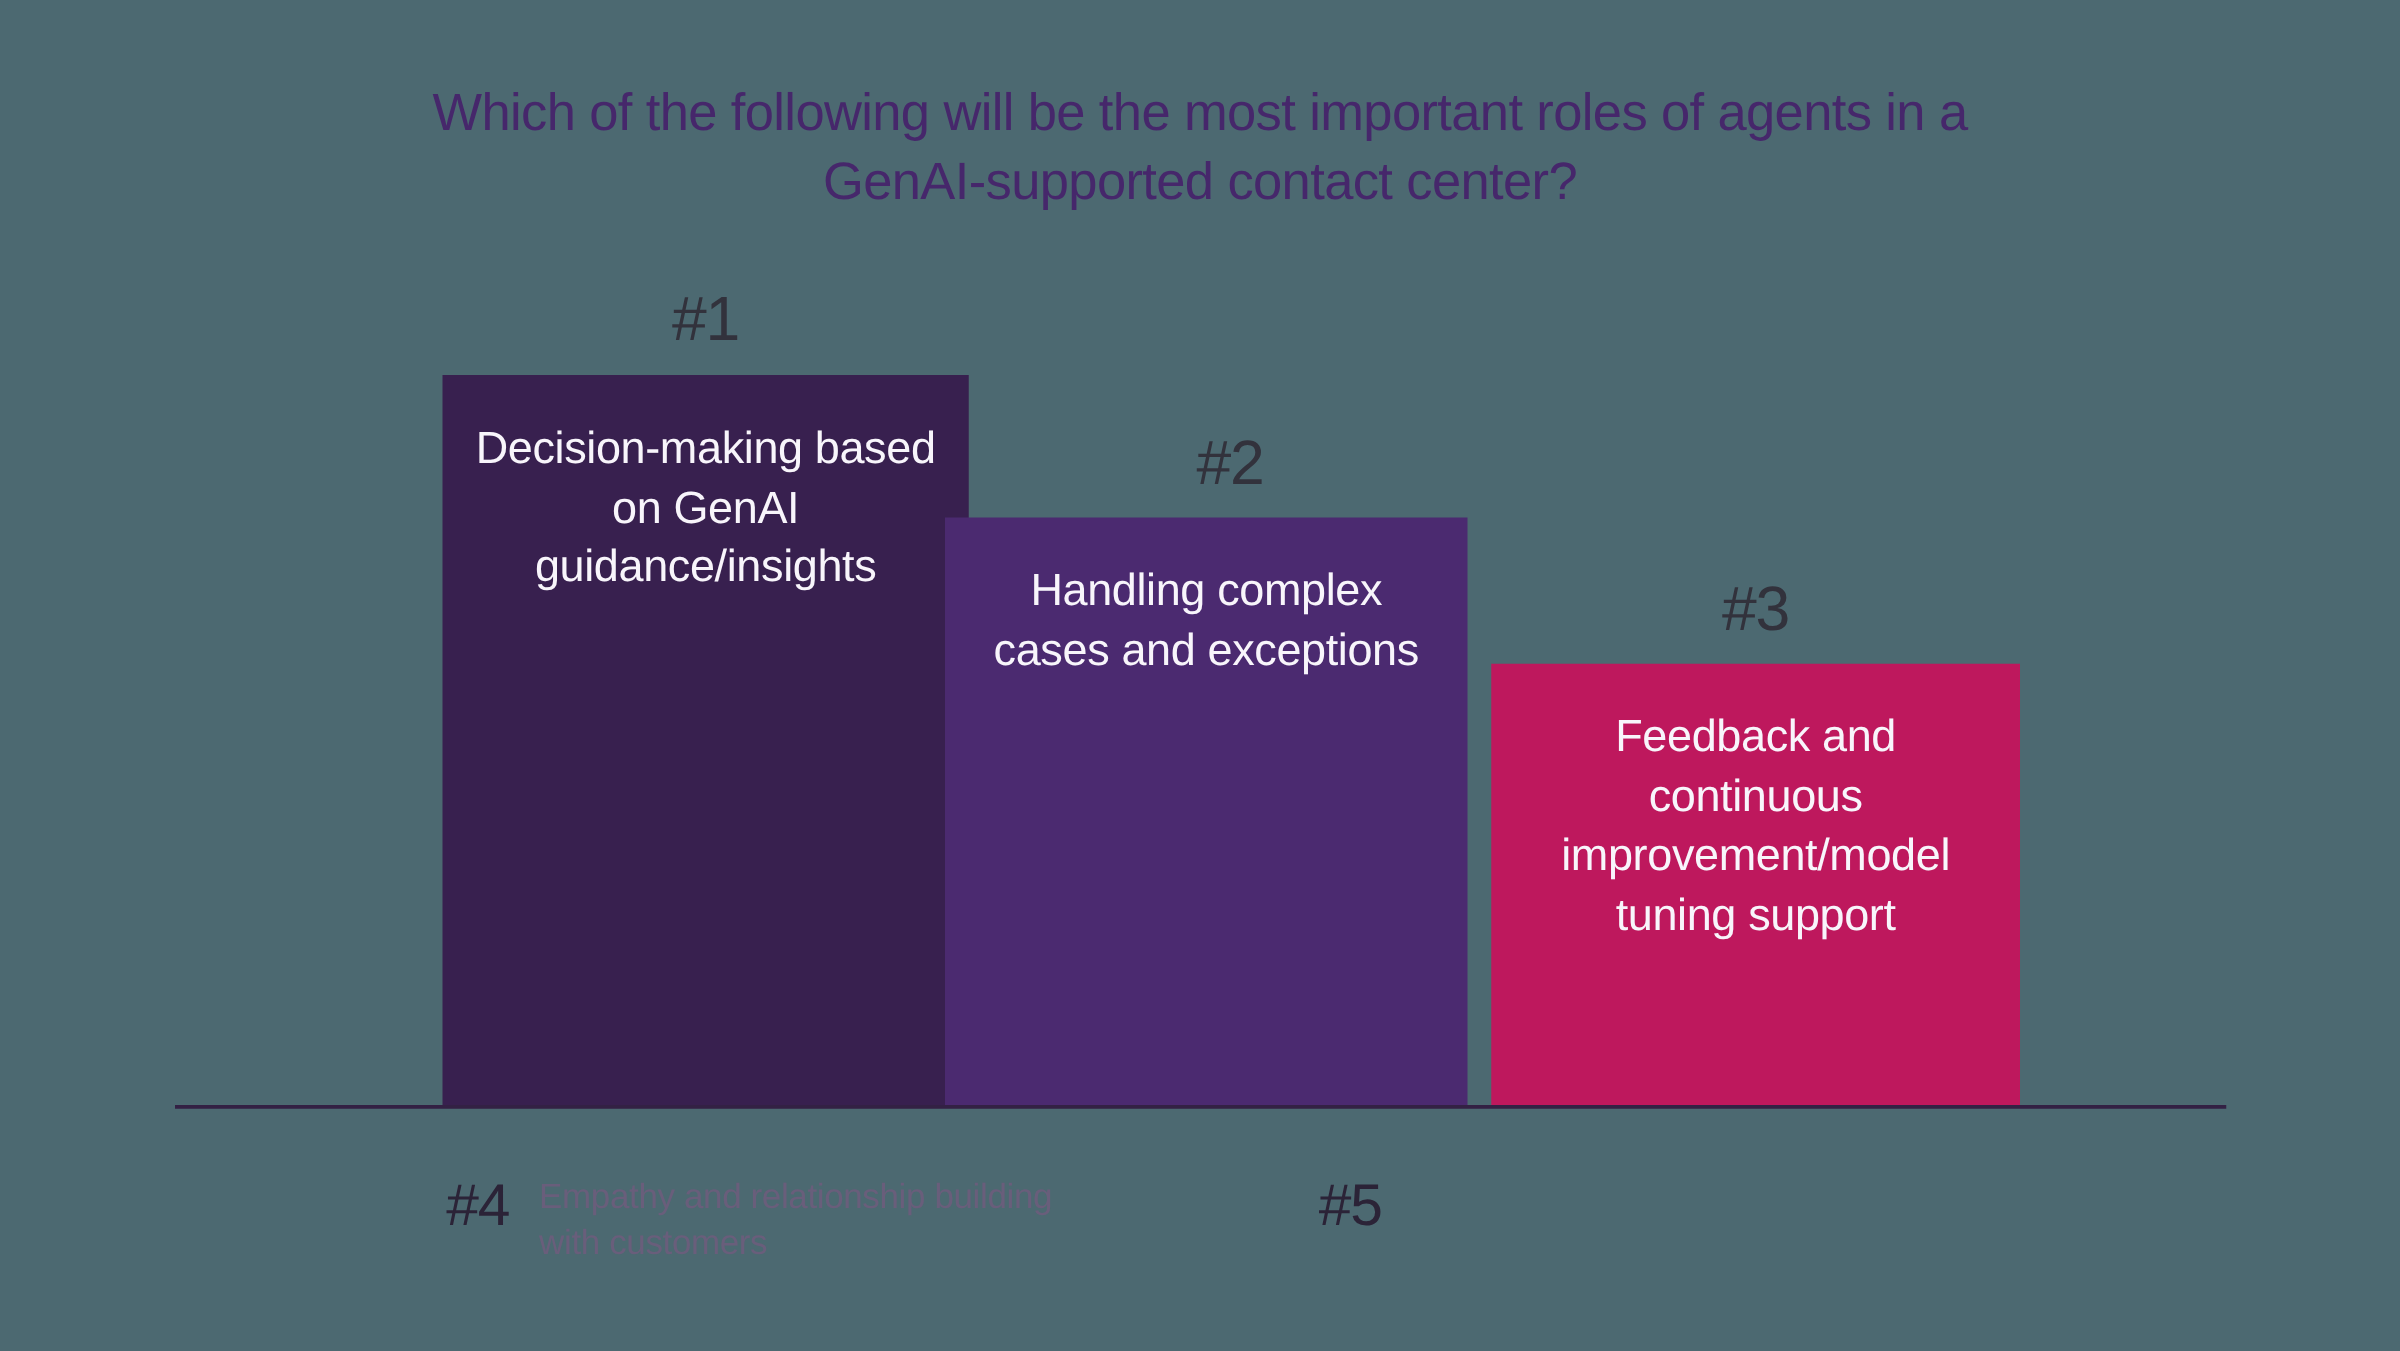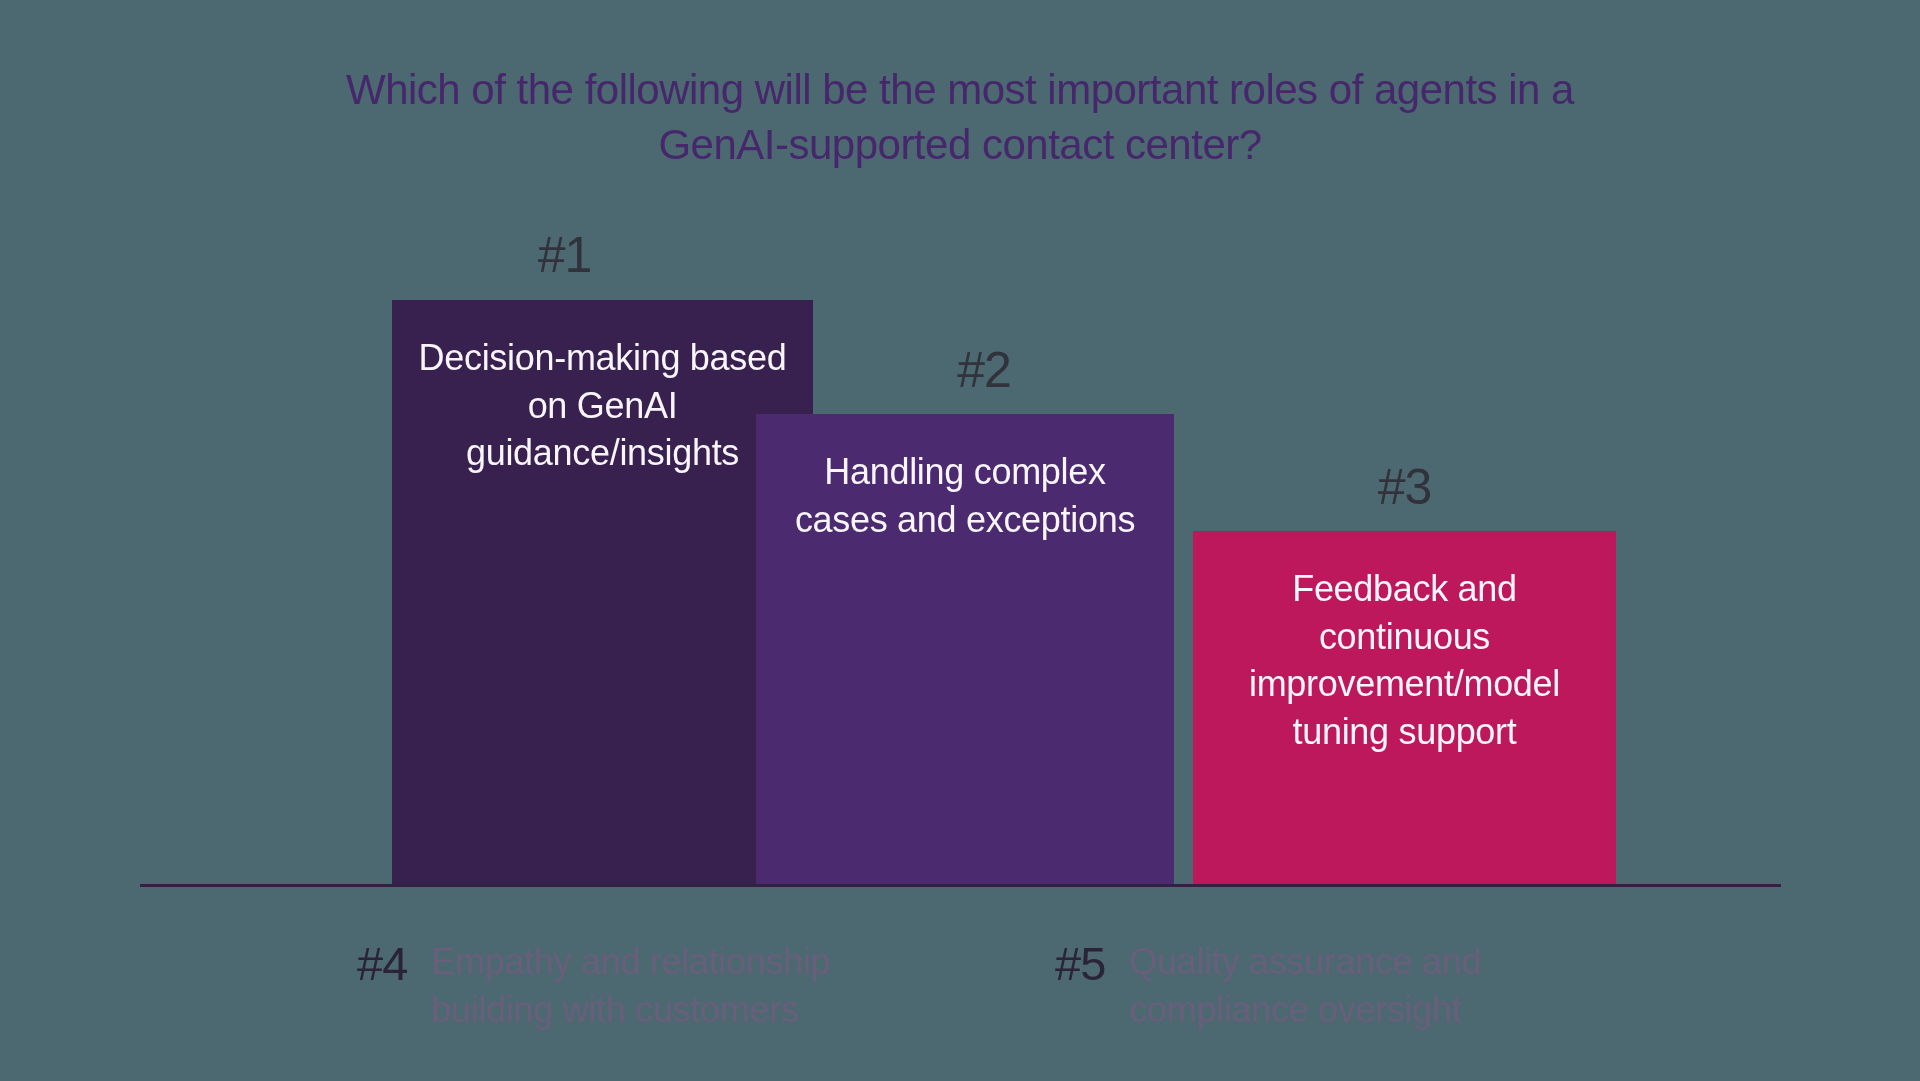--- a/index.html
+++ b/index.html
@@ -69,57 +69,56 @@
   .below-item-4 { left: 357px;  top: 938px; }
   .below-item-5 { left: 1055px; top: 938px; }
   .below-rank {
     font-size: 47px;
     letter-spacing: -1px;
     line-height: 1.0;
     margin-right: 24px;
     margin-top: 2px;
   }
   .below-label {
-    font-size: 36px;
+    font-size: 28px;
     line-height: 1.33;
     letter-spacing: -0.3px;
   }
   .below-label-4 { width: 460px; }
   .below-label-5 { width: 410px; }
 </style>
 </head>
 <body>
 
 <div class="stage" style="background-color: rgb(76, 105, 113);">
 
   <div class="chart-title">
     <div class="chart-title-inner" style="color: rgb(70, 39, 107);">Which of the following will be the most important roles of agents in a GenAI-supported contact center?</div>
   </div>
 
   <div class="rank-label rank-1" style="color: rgb(50, 50, 60);">#1</div>
   <div class="rank-label rank-2" style="color: rgb(50, 50, 60);">#2</div>
   <div class="rank-label rank-3" style="color: rgb(50, 50, 60);">#3</div>
 
-  <div class="bar bar-1" style="background-color: rgb(56, 32, 79); margin-left: 38px;">
+  <div class="bar bar-1" style="background-color: rgb(56, 32, 79);">
     <span style="color: rgb(248, 245, 251);">Decision-making based on GenAI guidance/insights</span>
   </div>
 
   <div class="bar bar-2" style="background-color: rgb(75, 42, 112);">
     <span style="color: rgb(248, 245, 251);">Handling complex cases and exceptions</span>
   </div>
 
   <div class="bar bar-3" style="background-color: #be185d;">
     <span style="color: rgb(248, 245, 251);">Feedback and continuous improvement/model tuning support</span>
   </div>
 
   <div class="baseline" style="background-color: rgb(51, 33, 68);"></div>
 
   <div class="below-item below-item-4">
     <div class="below-rank" style="color: rgb(43, 35, 55);">#4</div>
     <div class="below-label below-label-4" style="color: rgb(105, 94, 123);">Empathy and relationship building with customers</div>
   </div>
 
   <div class="below-item below-item-5">
     <div class="below-rank" style="color: rgb(43, 35, 55);">#5</div>
-    <div class="below-label below-label-5" style="color: rgb(105, 94, 123);">Quality assurance and compliance oversight</div>
   </div>
 
 </div>
 
 </body></html>

